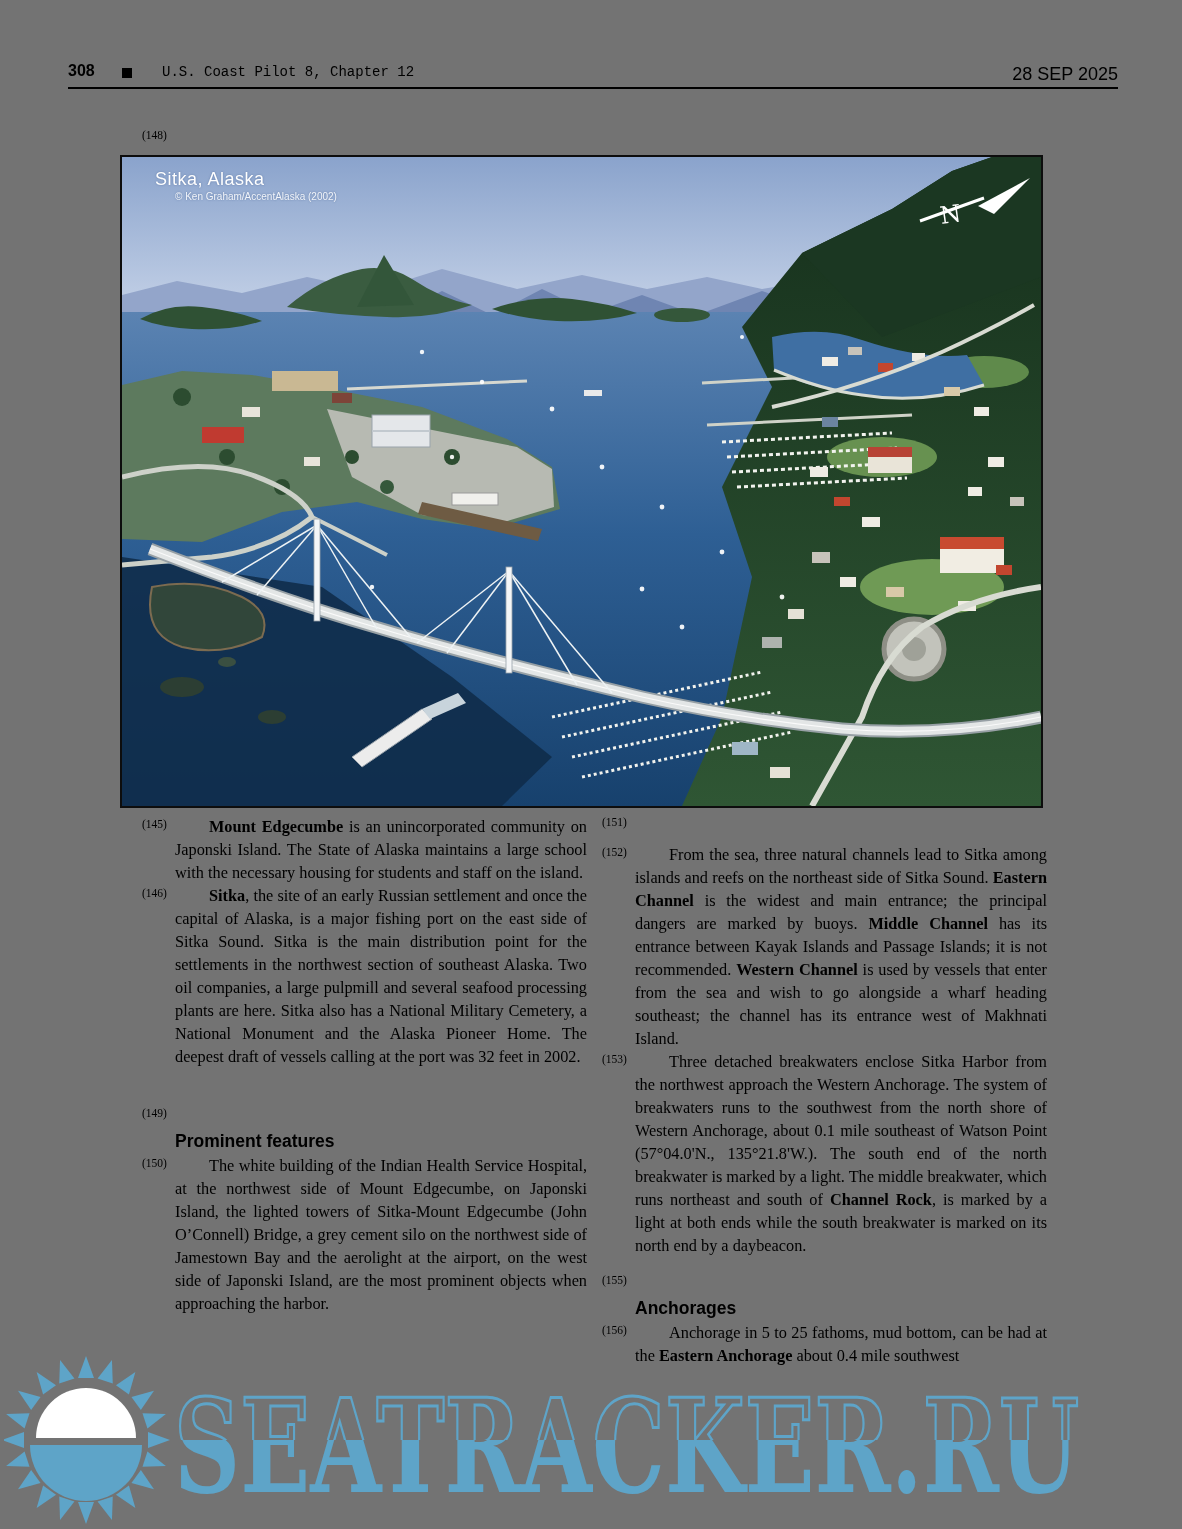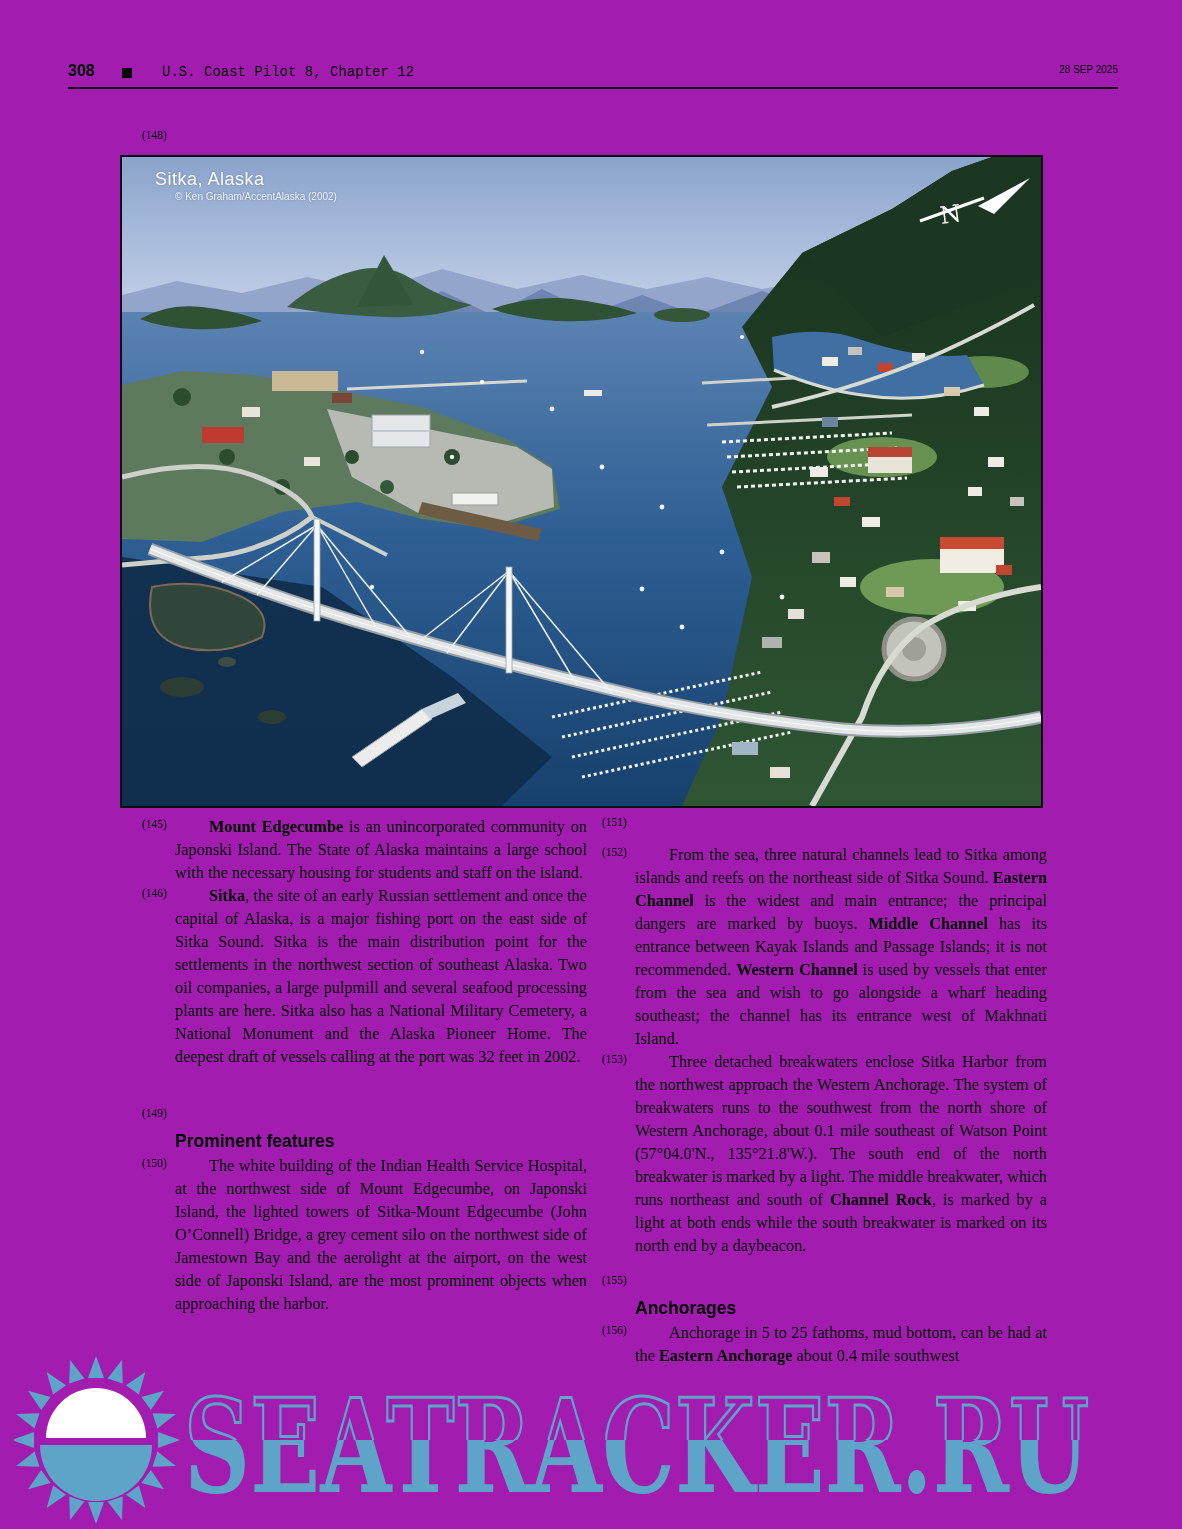--- a/index.html
+++ b/index.html
@@ -1,23 +1,23 @@
 <!DOCTYPE html>
 <html><head>
 <meta charset="utf-8">
 <style>
   html,body{margin:0;padding:0;background:#888;}
-  .page{position:relative;width:1182px;height:1529px;background:#a21caf;overflow:hidden;
+  .page{position:relative;width:1182px;height:1529px;background:#737373;overflow:hidden;
         font-family:"Liberation Serif",serif;color:#000;}
   
   .hdr-num{position:absolute;left:68px;top:62px;font-family:"Liberation Sans",sans-serif;
            font-weight:bold;font-size:16px;}
   .hdr-sq{position:absolute;left:122px;top:68px;width:10px;height:10px;background:#000;}
   .hdr-title{position:absolute;left:162px;top:64px;font-family:Liberation Mono, monospace;font-size:14px;text-align:center;}
-  .hdr-date{position:absolute;right:64px;top:64px;font-family:"Liberation Sans",sans-serif;font-size:10px;}
+  .hdr-date{position:absolute;right:64px;top:64px;font-family:"Liberation Sans",sans-serif;font-size:18px;}
   .hdr-rule{position:absolute;left:68px;top:87px;width:1050px;height:2px;background:#000;}
   
   .fig-num{position:absolute;left:142px;top:129px;font-size:11.5px;}
   .photo{position:absolute;left:120px;top:155px;width:919px;height:649px;border:2px solid #0d0d0d;}
   .photo svg{display:block;}
   .cap-title{position:absolute;left:33px;top:12px;color:#fff;font-family:"Liberation Sans",sans-serif;
              font-size:18px;letter-spacing:.5px;text-shadow:0 0 2px rgba(60,90,140,.6);}
   .cap-credit{position:absolute;left:34px;top:34px;color:#f2f5fa;font-family:"Liberation Sans",sans-serif;
               font-size:10px;text-shadow:0 0 2px rgba(60,90,140,.6);margin-left:19px;}
   
@@ -29,21 +29,21 @@
   .para.cont .ptext{text-indent:0;}
   .pnum{position:absolute;left:-33px;top:4px;font-size:11.5px;line-height:1;letter-spacing:0;}
   .hblock{position:relative;padding-top:25px;margin-bottom:3px;}
   .hblock .pnum{top:2px;}
   .hblock .htext{font-family:"Liberation Sans",sans-serif;font-weight:bold;font-size:17.5px;line-height:20px;}
   .col-left .hblock{margin-top:38px;}
   .col-right .hblock{margin-top:16px;}
   .hblock:first-child{margin-top:0;}
   b{font-weight:bold;}
   
-  .watermark{position:absolute;left:14px;top:1355px;width:968px;height:174px;pointer-events:none;}
+  .watermark{position:absolute;left:4px;top:1355px;width:968px;height:174px;pointer-events:none;}
 </style>
 </head>
 <body>
 
 <div class="page">
 
   <div class="hdr-num">308</div>
   <div class="hdr-sq"></div>
   <div class="hdr-title">U.S. Coast Pilot 8, Chapter 12</div>
   <div class="hdr-date">28 SEP 2025</div>

